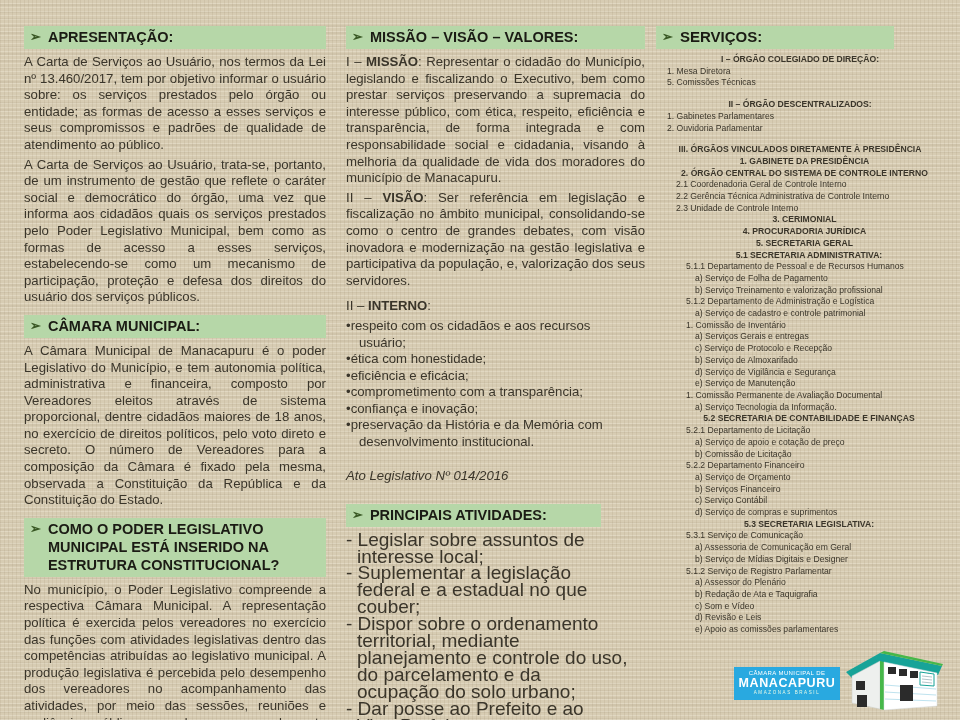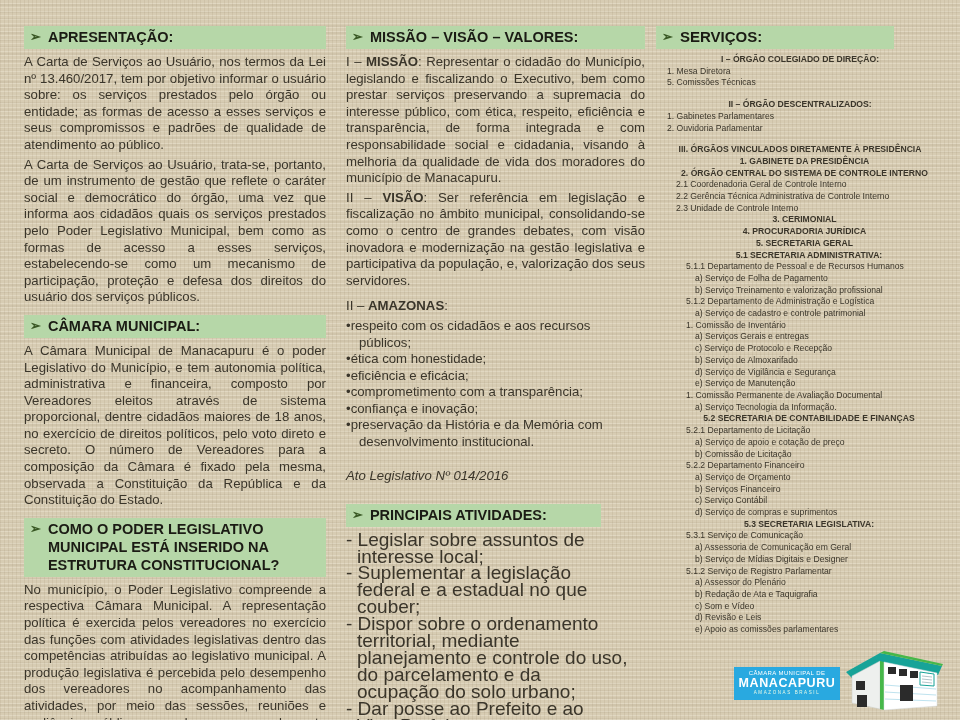--- a/index.html
+++ b/index.html
@@ -127,24 +127,24 @@
 <div class="col col2">
   <div class="bar">
     <span class="arrow">➢</span>
     <span>MISSÃO – VISÃO – VALORES:</span>
   </div>
 
   <p class="body-text"><span>I – </span><span class="lead-b">MISSÃO</span><span>: Representar o cidadão do Município, legislando e fiscalizando o Executivo, bem como prestar serviços preservando a supremacia do interesse público, com ética, respeito, eficiência e transparência, de forma integrada e com responsabilidade social e cidadania, visando à melhoria da qualidade de vida dos moradores do município de Manacapuru.</span></p>
 
   <p class="body-text"><span>II – </span><span class="lead-b">VISÃO</span><span>: Ser referência em legislação e fiscalização no âmbito municipal, consolidando-se como o centro de grandes debates, com visão inovadora e modernização na gestão legislativa e participativa da população, e, valorização dos seus servidores.</span></p>
 
-  <p class="body-text" style="text-align:left;margin-top:9px;"><span>II – </span><span class="lead-b">AMAZONAS</span><span>:</span></p>
+  <p class="body-text" style="text-align:left;margin-top:9px;"><span>II – </span><span class="lead-b">INTERNO</span><span>:</span></p>
 
   <div class="bullets">
-      <div class="li">respeito com os cidadãos e aos recursos públicos;</div>
+      <div class="li">respeito com os cidadãos e aos recursos usuário;</div>
       <div class="li">ética com honestidade;</div>
       <div class="li">eficiência e eficácia;</div>
       <div class="li">comprometimento com a transparência;</div>
       <div class="li">confiança e inovação;</div>
       <div class="li">preservação da História e da Memória com desenvolvimento institucional.</div>
     </div>
 
   <div class="ato">Ato Legislativo Nº 014/2016</div>
 
   <div class="bar w-principais">

